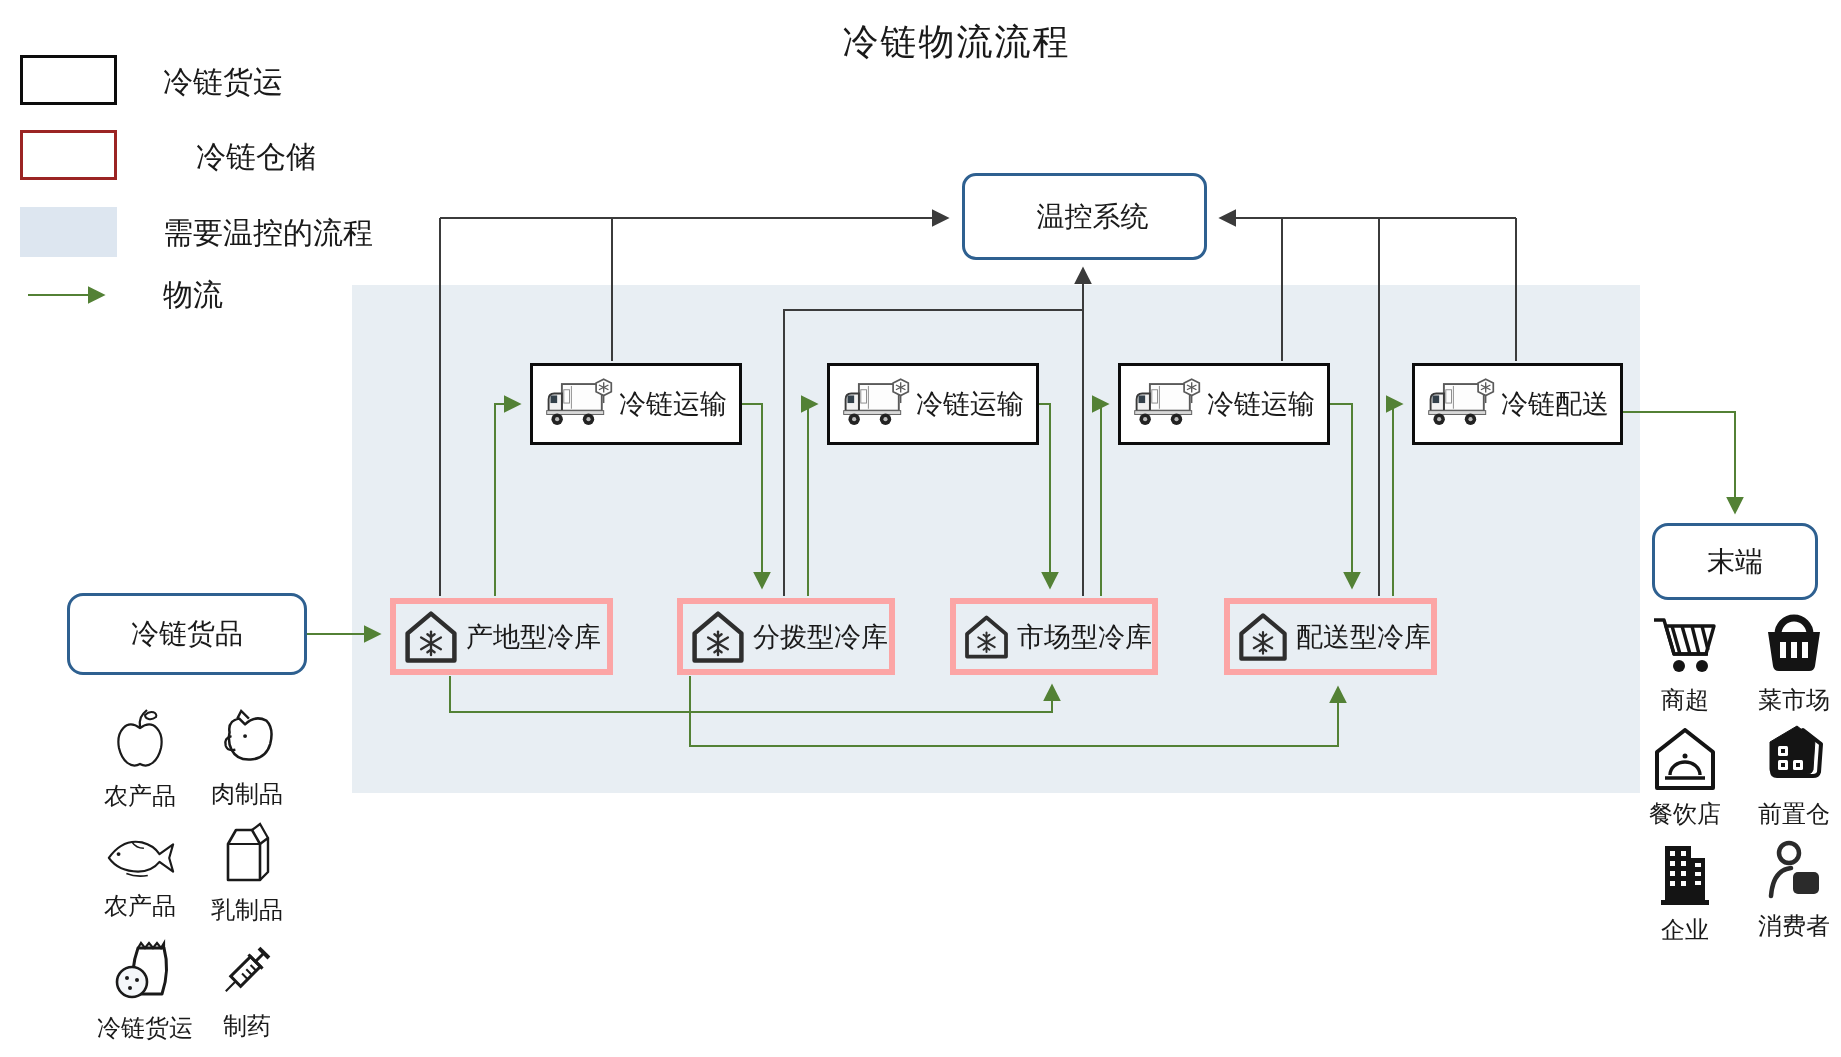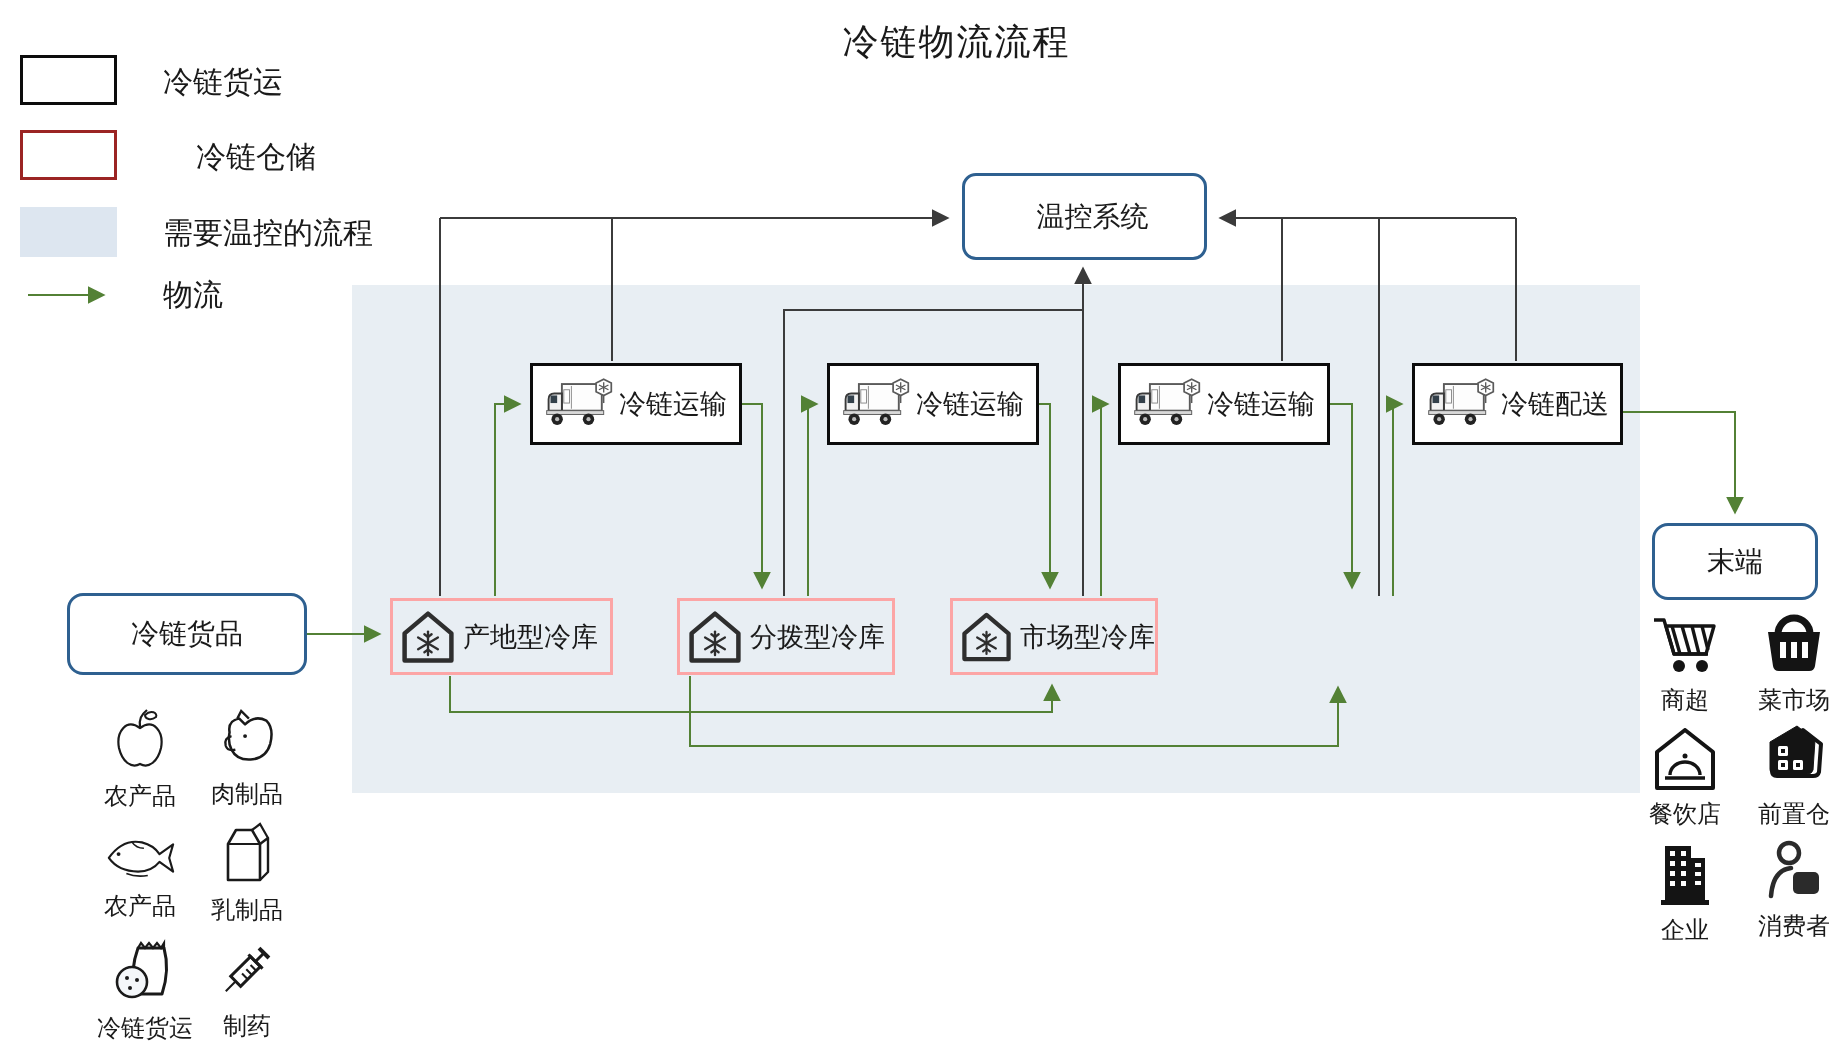--- a/index.html
+++ b/index.html
@@ -19,21 +19,21 @@
   .lg-swatch{width:97px;height:50px;box-sizing:border-box;}
   .lg-label{font-size:30px;line-height:50px;white-space:nowrap;}
   
   .node{box-sizing:border-box;display:flex;align-items:center;justify-content:center;}
   .rounded{border:3px solid #2E6090;border-radius:16px;background:#fff;font-size:28px;}
   .transport{
     border:3px solid #0c0c0c;background:#fff;font-size:27px;
     justify-content:flex-start;padding-left:8px;gap:2px;white-space:nowrap;
   }
   .warehouse{
-    border:3px solid #fca5a5;background:transparent;font-size:27px;
+    border:6px solid #fca5a5;background:transparent;font-size:27px;
     justify-content:flex-start;padding-left:8px;gap:8px;white-space:nowrap;
   }
   .icon-item{display:flex;flex-direction:column;align-items:center;gap:8px;}
   .icon-item .cap{font-size:24px;white-space:nowrap;}
   svg{display:block;}
   #lines{left:0;top:0;pointer-events:none;}
 </style>
 </head>
 <body>
 
@@ -242,20 +242,35 @@
         <line x1="41" y1="30.5" x2="19" y2="43.5"></line>
         <line x1="26" y1="27" x2="30" y2="30"></line>
           <line x1="34" y1="27" x2="30" y2="30"></line>
         <line x1="26" y1="47" x2="30" y2="44"></line>
           <line x1="34" y1="47" x2="30" y2="44"></line>
       </g>
     </svg>
     <span>市场型冷库</span>
   </div>
 
+  <div class="abs node warehouse" style="left:1224px;top:598px;width:213px;height:77px;">
+    <svg width="54" height="56" viewBox="0 0 60 60">
+      <polygon points="30,4 56,26 56,56 4,56 4,26" fill="none" stroke="#2e2e2e" stroke-width="5" stroke-linejoin="round"></polygon>
+      <g stroke="#2e2e2e" stroke-width="2.6" stroke-linecap="round">
+        <line x1="30" y1="24" x2="30" y2="50"></line>
+        <line x1="19" y1="30.5" x2="41" y2="43.5"></line>
+        <line x1="41" y1="30.5" x2="19" y2="43.5"></line>
+        <line x1="26" y1="27" x2="30" y2="30"></line>
+          <line x1="34" y1="27" x2="30" y2="30"></line>
+        <line x1="26" y1="47" x2="30" y2="44"></line>
+          <line x1="34" y1="47" x2="30" y2="44"></line>
+      </g>
+    </svg>
+    <span>配送型冷库</span>
+  </div>
 
   <div class="abs icon-item" style="left:85px;top:706px;width:110px;">
     <svg width="62" height="66" viewBox="0 0 60 66">
       <path d="M30,22 C16,12 6,26 9,42 C12,55 21,63 30,58 C39,63 48,55 51,42 C54,26 44,12 30,22 Z" fill="none" stroke="#1a1a1a" stroke-width="2.2"></path>
       <path d="M30,21 C29,13 31,9 37,4" fill="none" stroke="#1a1a1a" stroke-width="2.2"></path>
       <path d="M35,9 c6,-6 13,-2 11,2 c-5,4 -11,2 -11,-2 z" fill="none" stroke="#1a1a1a" stroke-width="2"></path>
     </svg>
     <span class="cap">农产品</span>
   </div>
 

